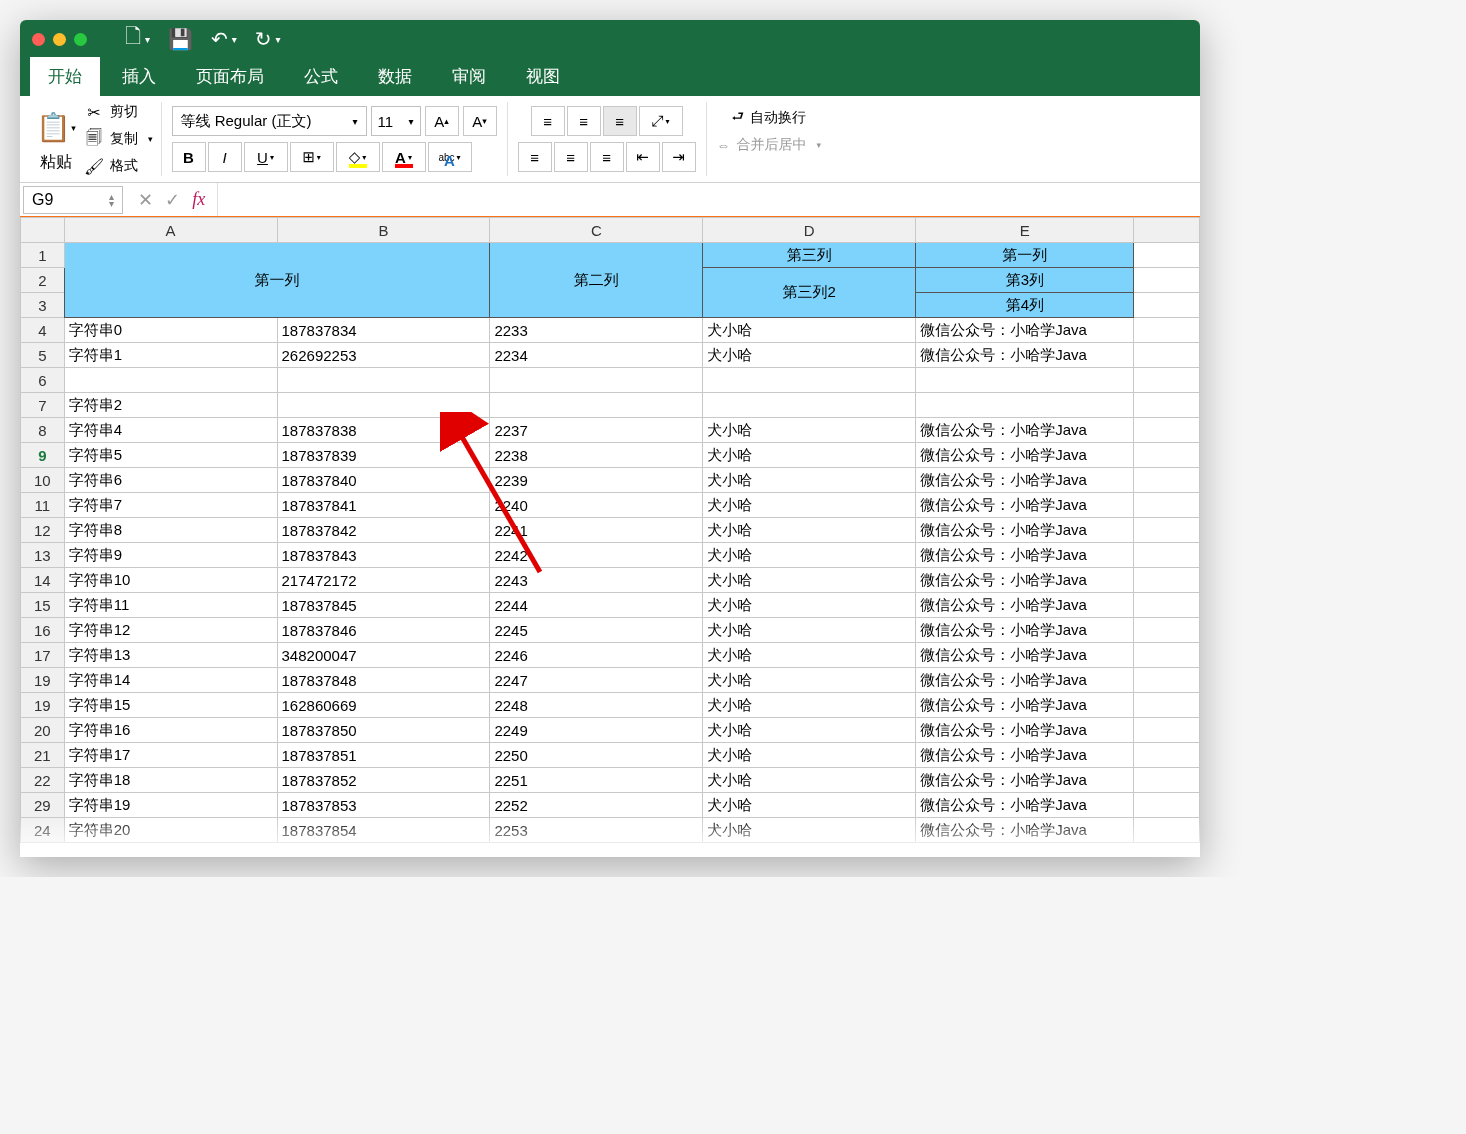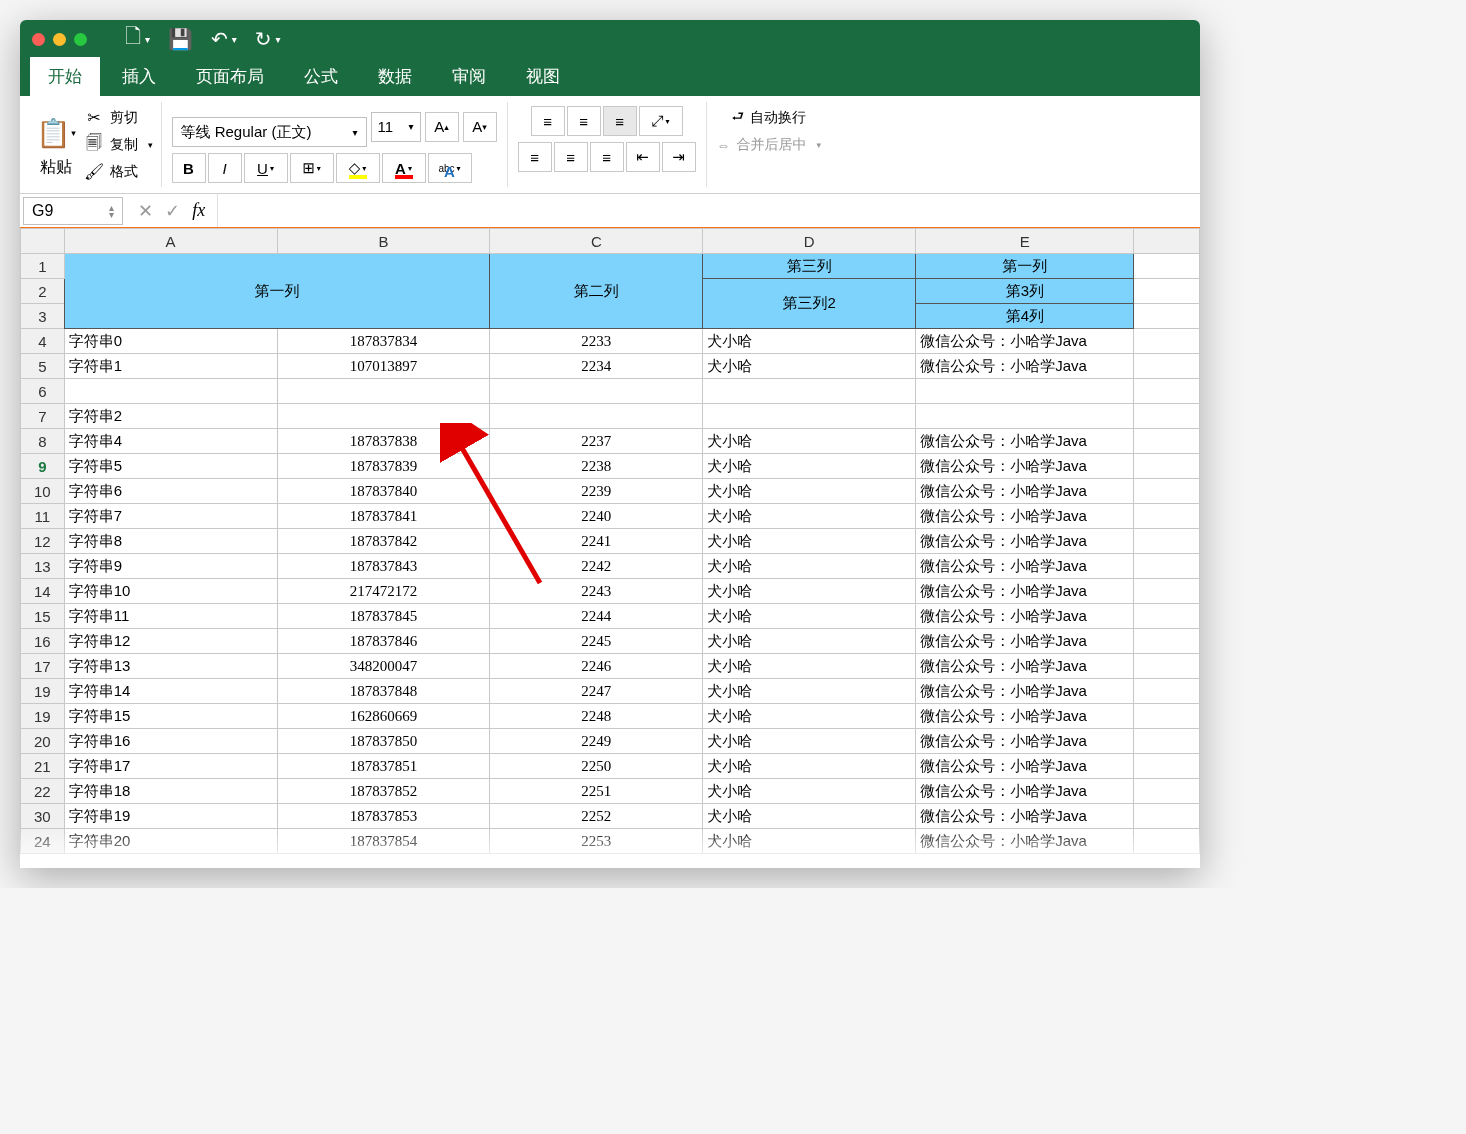--- a/index.html
+++ b/index.html
@@ -20,46 +20,46 @@
 .ribbon { background: #fff; border-bottom: 1px solid #d0d0d0; padding: 6px 10px; display: flex; }
 .group { display: flex; align-items: center; padding: 0 8px; border-right: 1px solid #e0e0e0; }
 .group:last-child { border-right: none; }
 .paste-wrap { display: flex; flex-direction: column; align-items: center; gap: 2px; margin-right: 10px; }
 .paste-icon { width: 36px; height: 44px; display: flex; align-items: center; justify-content: center; font-size: 28px; }
 .clip-stack { display: flex; flex-direction: column; gap: 4px; font-size: 14px; }
 .clip-row { display: flex; align-items: center; gap: 6px; cursor: pointer; }
 .clip-icon { font-size: 16px; width: 20px; text-align: center; }
 .font-group { flex-direction: column; gap: 6px; align-items: flex-start; padding: 4px 10px; }
 .font-row { display: flex; gap: 4px; align-items: center; }
-.font-select { border: 1px solid #c0c0c0; background: #fff; padding: 4px 8px; font-size: 15px; width: 195px; height: 30px; display: flex; align-items: center; justify-content: space-between; margin-top: 11px; }
+.font-select { border: 1px solid #c0c0c0; background: #fff; padding: 4px 8px; font-size: 15px; width: 195px; height: 30px; display: flex; align-items: center; justify-content: space-between; }
 .size-select { border: 1px solid #c0c0c0; background: #fff; padding: 4px 6px; font-size: 15px; width: 50px; height: 30px; display: flex; align-items: center; justify-content: space-between; }
 .btn-row { display: flex; gap: 2px; }
 .rbtn { border: 1px solid #c8c8c8; background: #fff; width: 34px; height: 30px; display: flex; align-items: center; justify-content: center; font-size: 15px; cursor: pointer; position: relative; }
 .rbtn.wide { width: 44px; }
 .rbtn .caret { font-size: 8px; margin-left: 2px; }
 .font-color-bar { position: absolute; bottom: 3px; height: 4px; width: 18px; }
 .align-group { flex-direction: column; gap: 6px; padding: 4px 10px; }
 .wrap-group { flex-direction: column; gap: 6px; padding: 4px 10px; font-size: 14px; }
 .wrap-row { display: flex; align-items: center; gap: 6px; cursor: pointer; }
 .formula-bar { display: flex; align-items: center; border-bottom: 1px solid #f97316; background: #fff; height: 34px; }
 .namebox { width: 100px; border: 1px solid #c0c0c0; padding: 4px 8px; font-size: 16px; display: flex; align-items: center; justify-content: space-between; margin: 3px; }
 .namebox .spin { font-size: 10px; line-height: 7px; color: #888; display: flex; flex-direction: column; }
 .fb-btns { display: flex; gap: 12px; padding: 0 12px; color: #999; font-size: 18px; }
-.fx { font-style: italic; font-family: serif; color: #000000; }
+.fx { font-style: italic; font-family: serif; color: #be185d; }
 .fb-input { flex: 1; border: none; padding: 4px 8px; font-size: 15px; border-left: 1px solid #e0e0e0; height: 100%; }
 .grid-wrap { position: relative; height: 640px; overflow: hidden; }
 .grid { border-collapse: collapse; font-size: 15px; width: 100%; }
 .grid th, .grid td { border: 1px solid #c8c8c8; height: 25px; padding: 0 4px; white-space: nowrap; overflow: hidden; }
 .grid .corner { background: #f0f0f0; width: 40px; }
 .grid .colhdr { background: #f0f0f0; text-align: center; font-weight: normal; color: #333; }
 .grid .rowhdr { background: #f0f0f0; text-align: center; font-weight: normal; color: #333; width: 40px; }
 .grid .rowhdr.active { color: #1a7a3f; font-weight: 600; }
 .grid td { background: #fff; }
 .grid .merged-header { background: #7dd3fc; text-align: center; border: 1.5px solid #555; }
-.grid .num { text-align: center; font-family: Liberation Serif, serif; }
+.grid .num { text-align: left; }
 .grid .txt { text-align: left; }
 .arrow { position: absolute; pointer-events: none; }
 .colA { width: 195px; } .colB { width: 195px; } .colC { width: 195px; } .colD { width: 195px; } .colE { width: 200px; } .colF { width: 60px; }
 .fade { position: absolute; left: 0; right: 0; bottom: 0; height: 40px; background: linear-gradient(to bottom, rgba(255,255,255,0), #fff); pointer-events: none; }
 </style>
 </head>
 <body>
 
 <div class="window">
 
@@ -232,21 +232,21 @@
             <td class="txt">字符串0</td>
             <td class="num">187837834</td>
             <td class="num">2233</td>
             <td class="txt">犬小哈</td>
             <td class="txt">微信公众号：小哈学Java</td>
             <td></td>
           </tr>
           <tr>
             <th class="rowhdr">5</th>
             <td class="txt">字符串1</td>
-            <td class="num">107013897</td>
+            <td class="num">262692253</td>
             <td class="num">2234</td>
             <td class="txt">犬小哈</td>
             <td class="txt">微信公众号：小哈学Java</td>
             <td></td>
           </tr>
           <tr>
             <th class="rowhdr">6</th>
             <td class="txt"></td>
             <td class="num"></td>
             <td class="num"></td>
@@ -392,21 +392,21 @@
           <tr>
             <th class="rowhdr">22</th>
             <td class="txt">字符串18</td>
             <td class="num">187837852</td>
             <td class="num">2251</td>
             <td class="txt">犬小哈</td>
             <td class="txt">微信公众号：小哈学Java</td>
             <td></td>
           </tr>
           <tr>
-            <th class="rowhdr">30</th>
+            <th class="rowhdr">29</th>
             <td class="txt">字符串19</td>
             <td class="num">187837853</td>
             <td class="num">2252</td>
             <td class="txt">犬小哈</td>
             <td class="txt">微信公众号：小哈学Java</td>
             <td></td>
           </tr>
           <tr>
             <th class="rowhdr">24</th>
             <td class="txt">字符串20</td>

